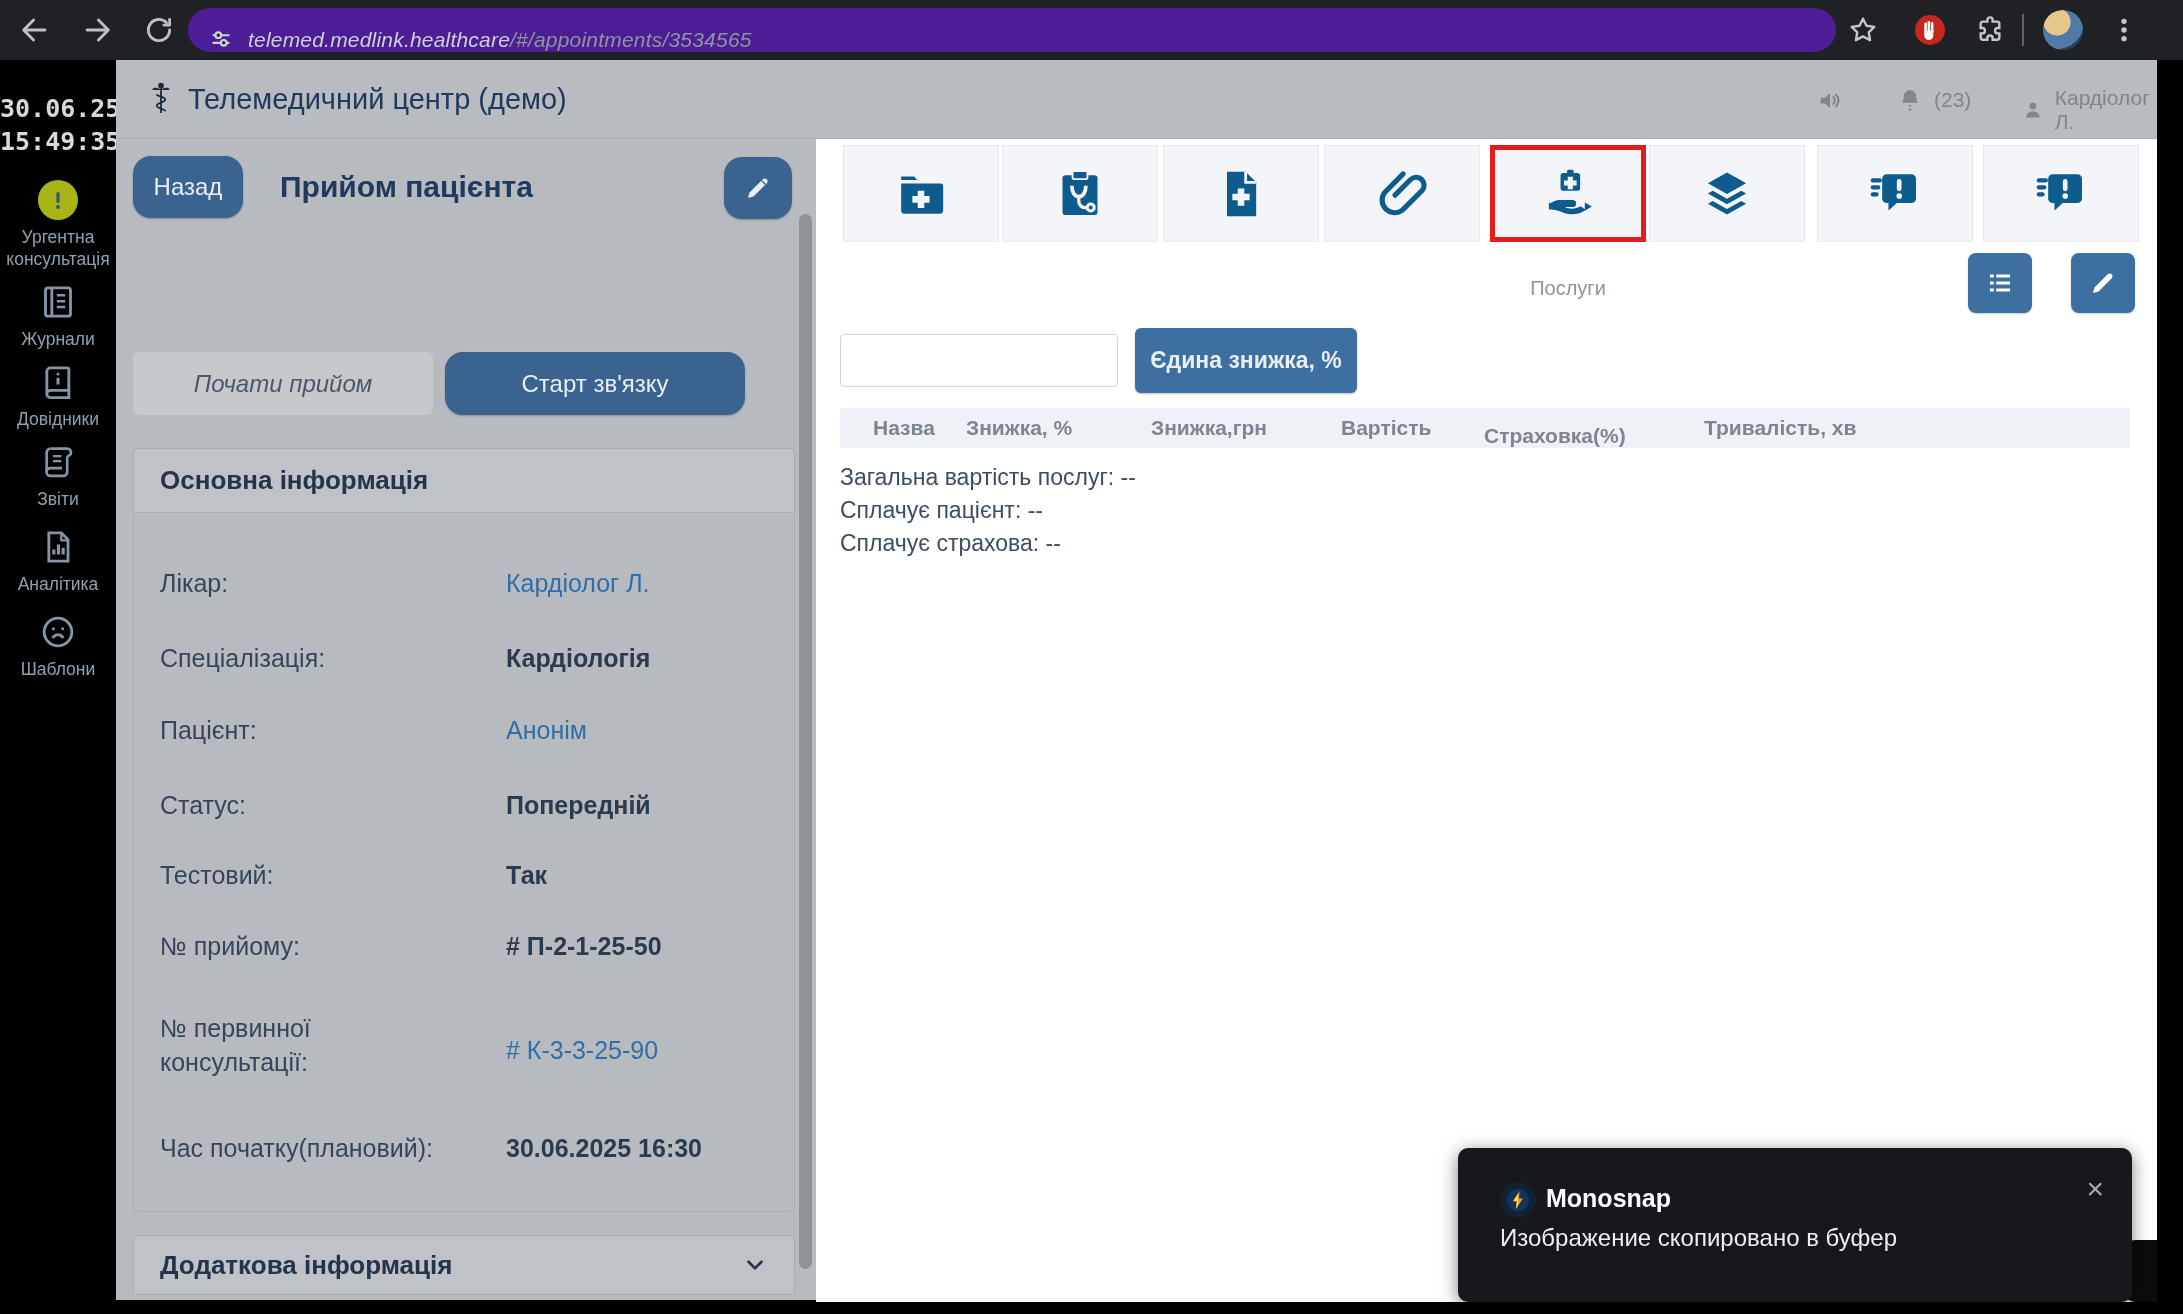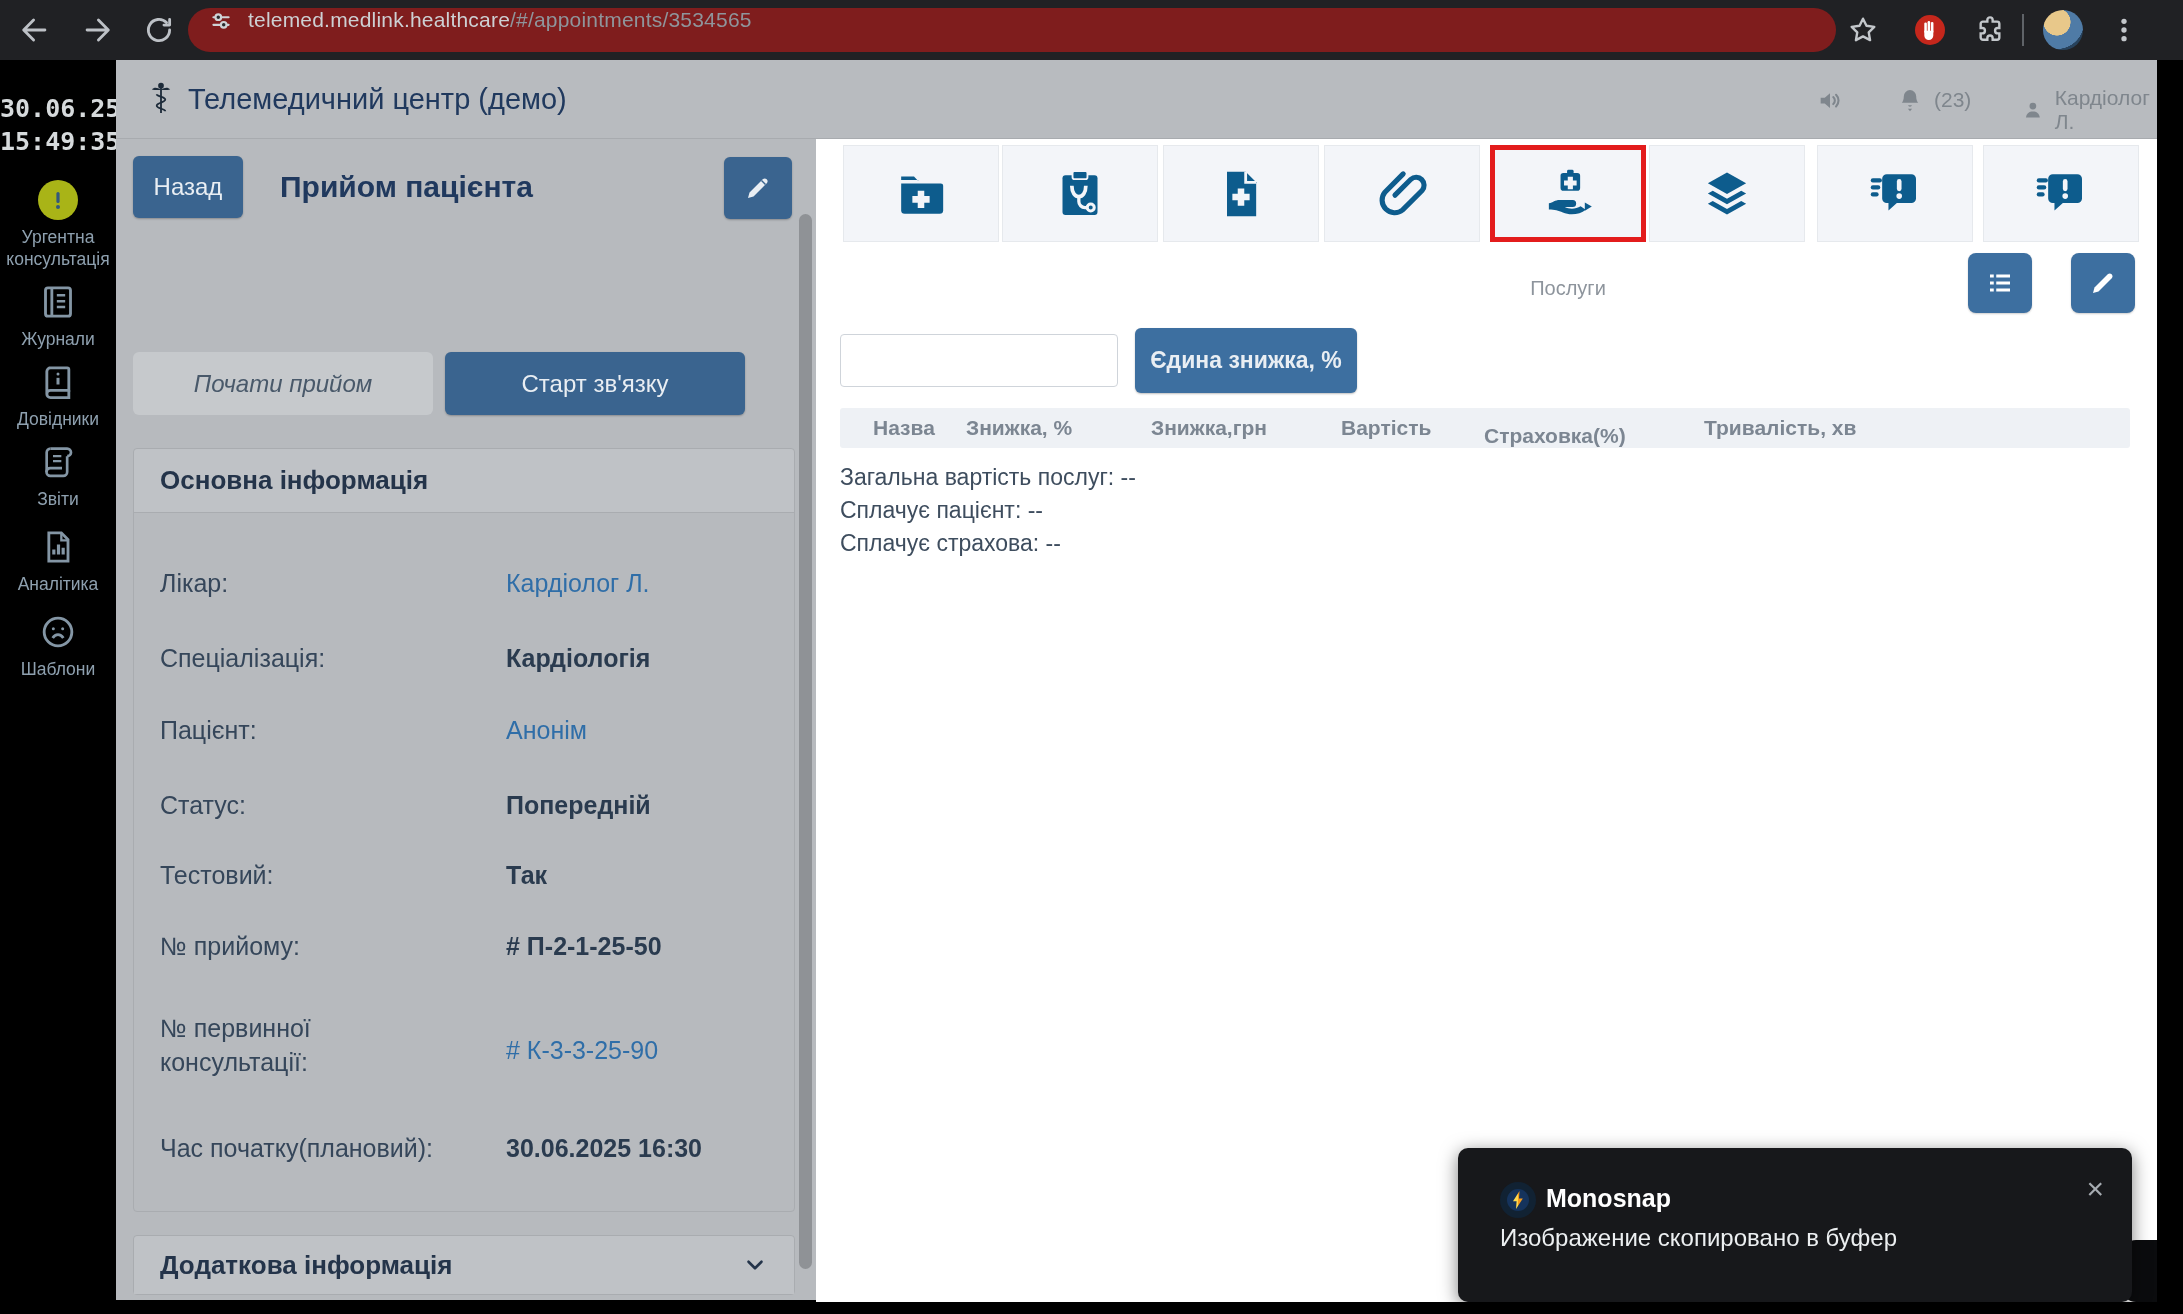--- a/index.html
+++ b/index.html
@@ -4,22 +4,22 @@
 <style>
   html,body{margin:0;padding:0;background:#000;}
   *{box-sizing:border-box;}
   .page{position:relative;width:2183px;height:1314px;background:#000;overflow:hidden;
         font-family:"Liberation Sans",sans-serif;}
   .abs{position:absolute;}
 
   
   .chrome{left:0;top:0;width:2183px;height:60px;background:#202124;}
   .chrome .navbtn{top:13px;width:34px;height:34px;color:#bdc1c6;}
-  .urlpill{left:188px;top:8px;width:1648px;height:44px;border-radius:22px;background:#7f1d1d;
-           display:flex;align-items:flex-start;color:#cdd0d3;}
+  .urlpill{left:188px;top:8px;width:1648px;height:44px;border-radius:22px;background:#4c1d95;
+           display:flex;align-items:flex-end;color:#cdd0d3;font-style:italic;}
   .urltext{font-size:21px;letter-spacing:.2px;}
   .urlpath{color:#8f959b;}
   .chrome-ic{color:#c3c7cb;}
   .avatar{left:2043px;top:10px;width:40px;height:40px;border-radius:50%;
           background:radial-gradient(circle at 35% 30%,#e8c88a 0 35%,#4f7ba6 36% 70%,#27425c 71%);}
   .sep{left:2022px;top:14px;width:2px;height:32px;background:#5f6368;}
 
   
   .app{left:0;top:60px;width:2157px;height:1240px;background:#b7babe;}
 
@@ -32,21 +32,21 @@
   .urgent-circle{width:40px;height:40px;margin:0 auto 6px auto;border-radius:50%;background:#a9b417;
                  display:flex;align-items:center;justify-content:center;}
 
   
   .hdr{left:116px;top:0;width:2041px;height:79px;background:#b8bbbf;border-bottom:1px solid #a8abaf;}
   .hdr-title{left:30px;top:22px;font-size:29px;font-weight:normal;color:#20395e;display:flex;align-items:center;gap:12px;}
   .hdr-right{top:26px;display:flex;align-items:center;gap:10px;color:#7f868d;font-size:21px;}
 
   
   .lpanel{left:116px;top:79px;width:700px;height:1161px;background:#b7babe;}
-  .btn-blue{background:#3a648f;color:#e9eef3;border-radius:6px;display:flex;align-items:center;
+  .btn-blue{background:#3a648f;color:#e9eef3;border-radius:18px;display:flex;align-items:center;
             justify-content:center;font-size:24px;box-shadow:0 1px 2px rgba(0,0,0,.25);}
   .btn-gray{background:#c6c9cc;color:#49596a;border-radius:6px;display:flex;align-items:center;
             justify-content:center;font-size:24px;}
   .lp-title{font-size:30px;font-weight:bold;color:#20395e;display:flex;align-items:center;}
   .card{background:#b7babe;border:1px solid #a9acb0;border-radius:4px;}
   .card-hd{background:#bfc2c6;border-bottom:1px solid #a9acb0;display:flex;align-items:center;
            padding:0 26px;font-size:26px;font-weight:bold;color:#24344a;border-radius:4px 4px 0 0;}
   .frow-label{color:#35465a;font-size:25px;line-height:34px;}
   .frow-val{font-size:25px;line-height:34px;font-weight:bold;color:#2a3b4f;}
   .frow-link{font-size:25px;line-height:34px;color:#2f6ea8;font-weight:normal;}

